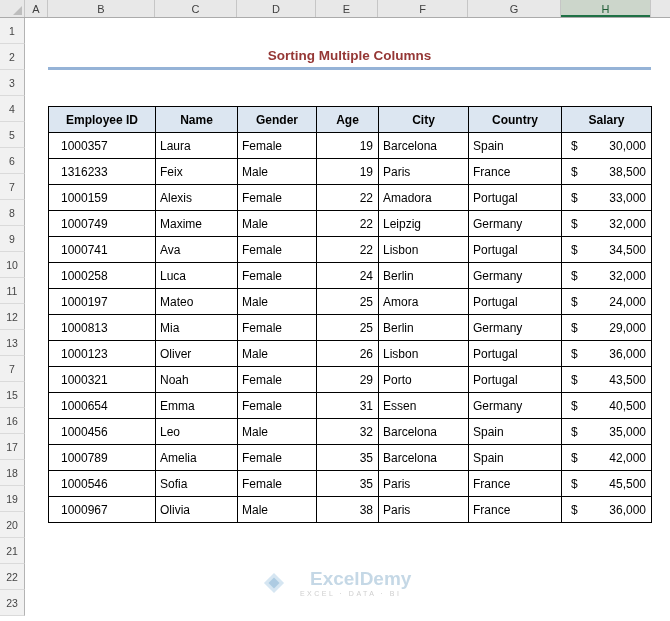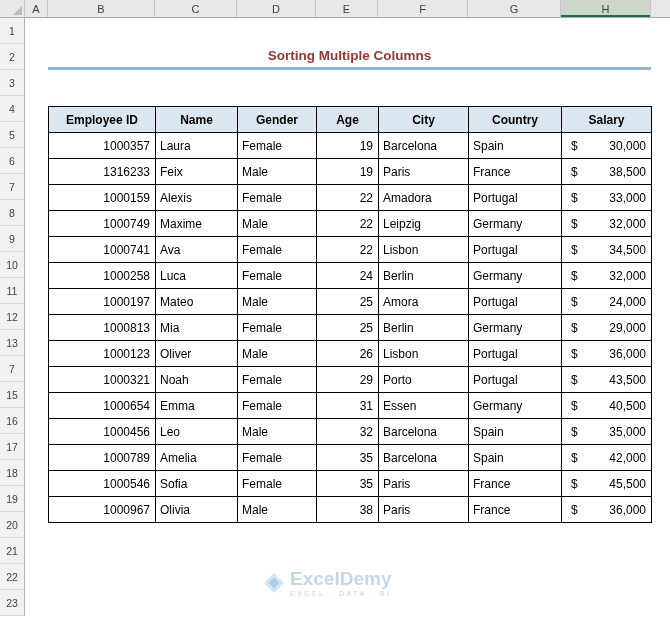--- a/index.html
+++ b/index.html
@@ -33,31 +33,31 @@
   .title-cell { position:absolute; left:23px; top:26px; width:603px; height:26px;
     display:flex; align-items:center; justify-content:center;
     font-size:13.5px; font-weight:bold; color:#953735; border-bottom:3px solid #95b3d7; }
 
   .data-table { position:absolute; left:23px; top:88px; border-collapse:collapse;
     table-layout:fixed; width:604px; background:#fff; }
   .data-table th, .data-table td { border:1px solid #000; height:26px; overflow:hidden;
     white-space:nowrap; }
   .data-table th { background:#dce6f1; font-weight:bold; font-size:12px; color:#000; text-align:center; }
   .data-table td { font-size:12px; color:#000; }
-  .c-id  { text-align:right; padding-right:5px; }
+  .c-id  { padding-right:5px;padding-left:12px; }
   .c-name, .c-gender, .c-city, .c-country { text-align:left; padding-left:4px; }
   .c-age { text-align:right; padding-right:5px; }
   .c-salary { padding:0; }
   .salary-wrap { display:flex; justify-content:space-between; align-items:center; padding:0 5px 0 9px; }
 
   
   .watermark { position:absolute; left:238px; top:551px; display:flex; align-items:center;
     gap:5px; opacity:0.85; z-index:5; pointer-events:none; }
   .wm-text { display:flex; flex-direction:column; align-items:center; }
-  .wm-name { font-size:19px; font-weight:bold; color:#bcd2e2; line-height:20px; }
+  .wm-name { font-size:19px; font-weight:bold; color:#bcd2e2; line-height:20px;margin-left:20px; }
   .wm-tag { font-size:7px; letter-spacing:2.5px; color:#c6c6c6; margin-top:1px; }
 </style>
 </head>
 <body>
 
 <div class="sheet">
 
   <div class="col-headers">
     <div class="corner">
       <span class="corner-tri"></span>

